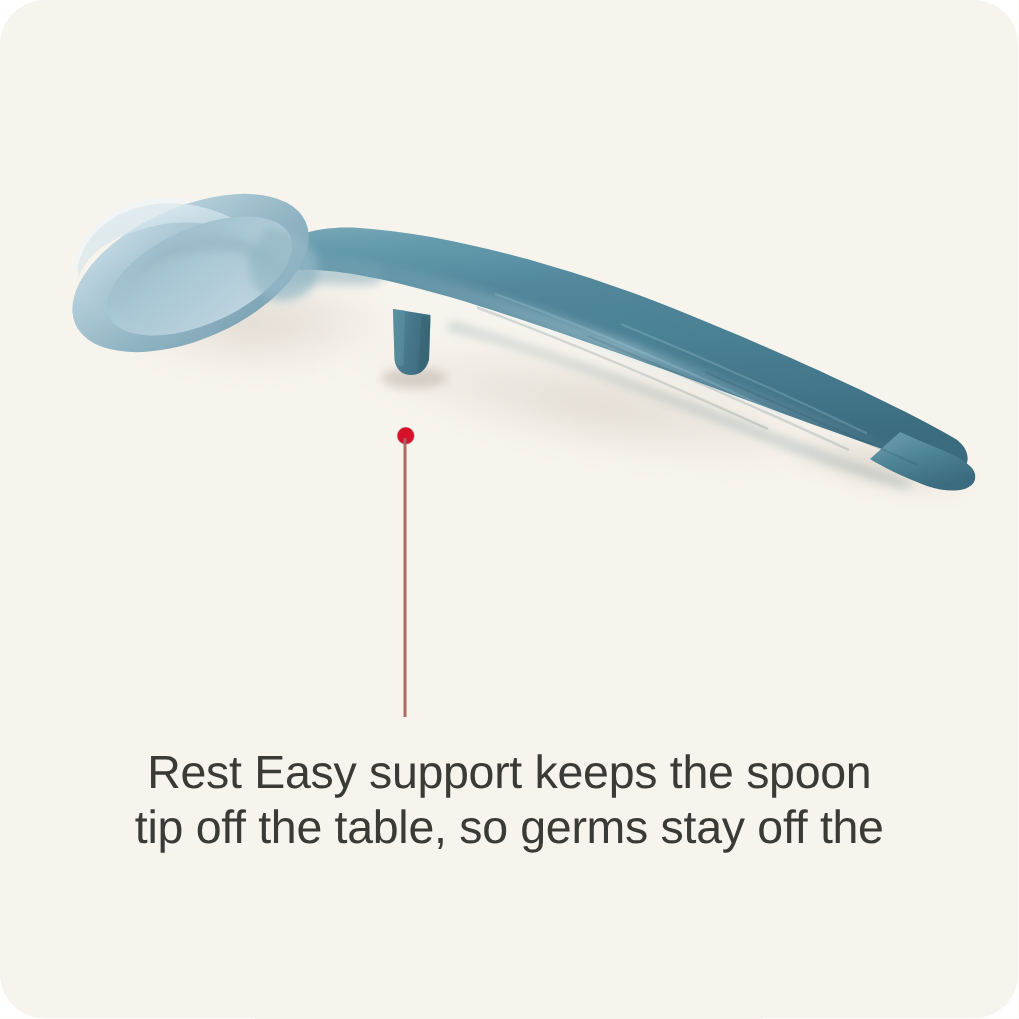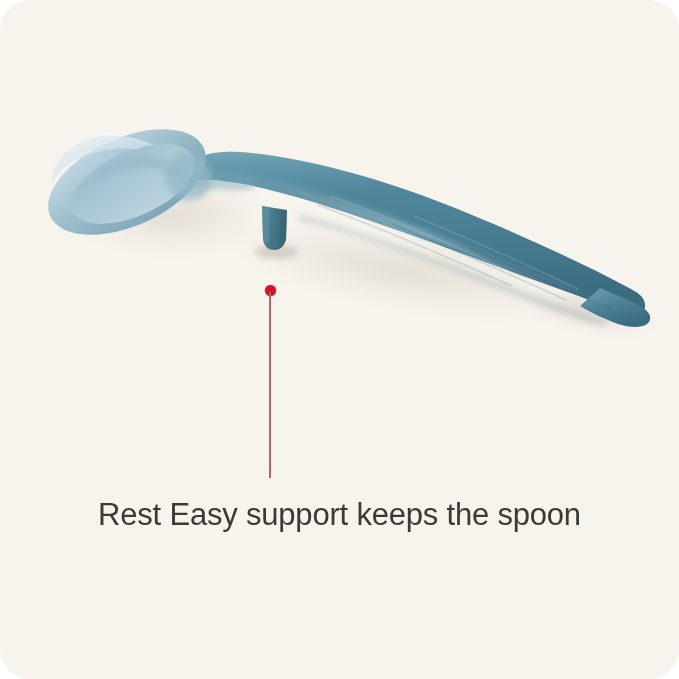--- a/index.html
+++ b/index.html
@@ -269,16 +269,17 @@
       </svg>
     </div>
 
     <div id="annotation">
       <div class="callout-dot" style="background: rgb(214, 18, 42); left: 264.5px; top: 284.5px;"></div>
       <div class="callout-line" style="background: rgb(168, 99, 95); left: 269.3px; top: 292px; height: 186px;"></div>
     </div>
 
     <div id="caption" style="color: rgb(58, 58, 54); font-size: 31px;">
       <span class="cap-line">Rest Easy support keeps the spoon</span>
+      <span class="cap-line">tip off the table, so germs stay off the</span>
     </div>
 
   </div>
 </div>
 
 </body></html>

